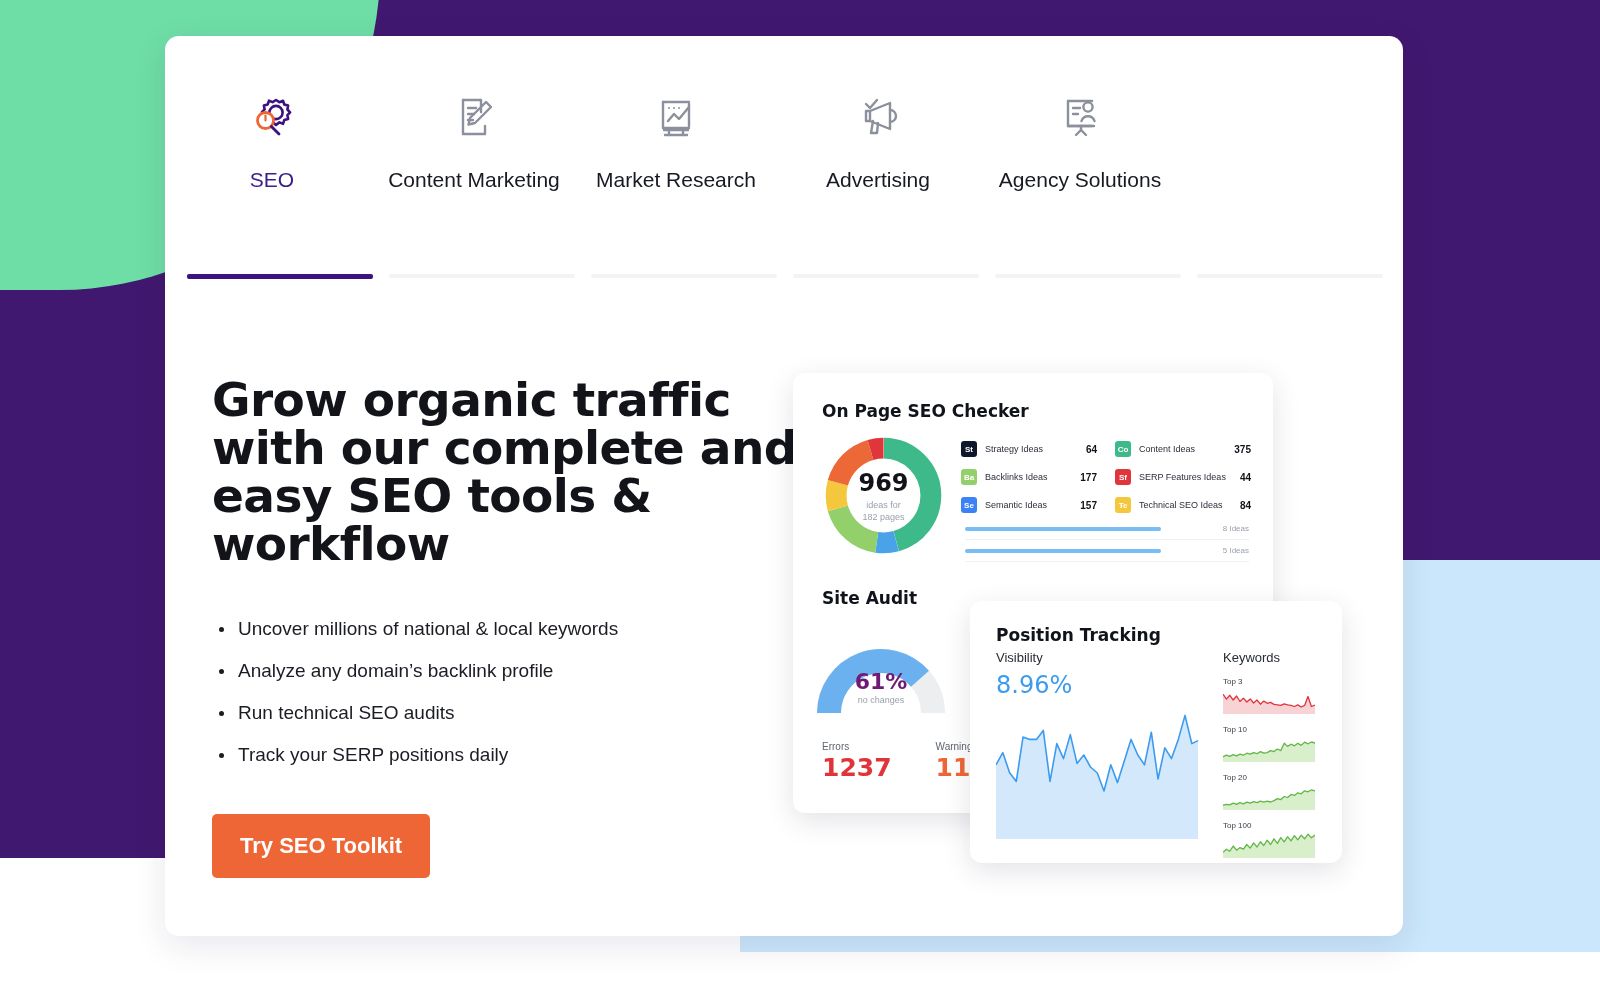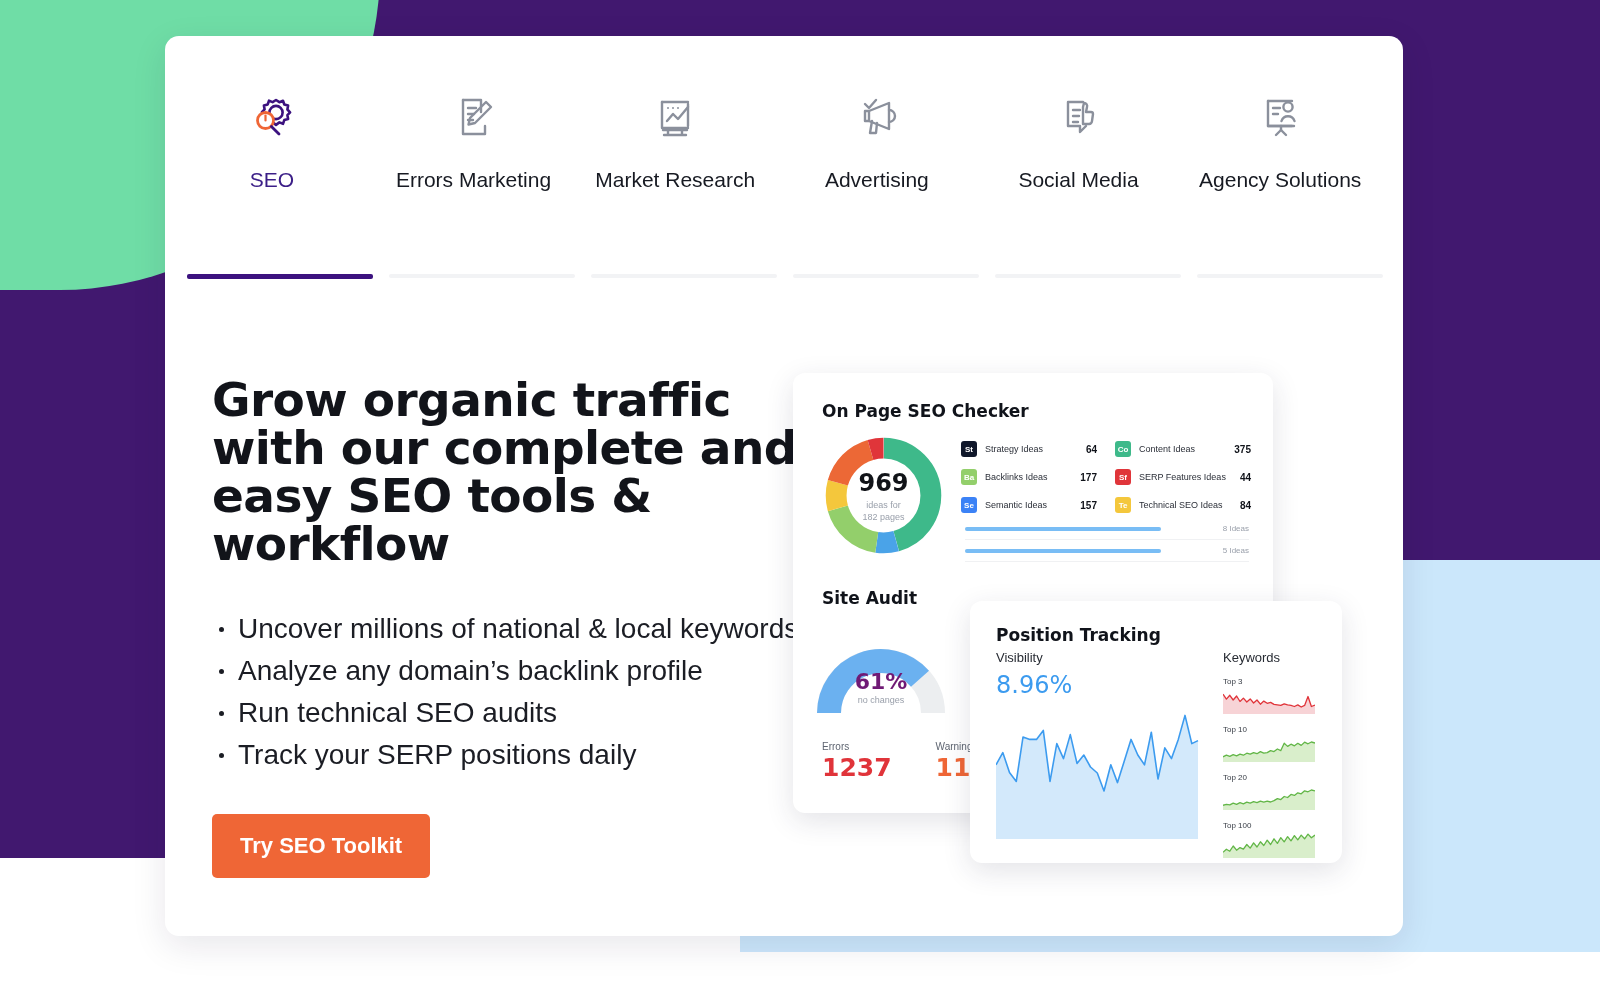--- a/index.html
+++ b/index.html
@@ -65,21 +65,21 @@
   
   #left { position: absolute; left: 47px; top: 340px; width: 590px; }
   h1.headline {
     font-family: "DejaVu Sans", sans-serif;
     font-size: 47px; line-height: 48px; font-weight: bold;
     color: #12141a; letter-spacing: -0.6px;
   }
   ul.bullets { margin-top: 40px; list-style: none; }
   ul.bullets li {
     position: relative; padding-left: 26px;
-    font-size: 28px; line-height: 42px; color: #1b1d24;
+    font-size: 19px; line-height: 42px; color: #1b1d24;
   }
   ul.bullets li::before {
     content: ""; position: absolute; left: 7px; top: 19px;
     width: 5px; height: 5px; border-radius: 50%; background: #1b1d24;
   }
   .cta {
     display: inline-block; margin-top: 38px;
     background: #ef6636; color: #ffffff;
     font-size: 22px; font-weight: bold;
     padding: 19px 28px; border: none; border-radius: 5px;
@@ -194,21 +194,21 @@
 
     <div class="tab">
       <span class="tab-icon">
         <svg width="58" height="58" viewBox="0 0 58 58" fill="none" stroke="#8b909c" stroke-width="2.4" stroke-linecap="round" stroke-linejoin="round">
           <path d="M18 12 h18 v12"></path>
           <path d="M18 12 v34 h22 v-8"></path>
           <path d="M23 20 h8 M23 26 h6 M23 32 h5"></path>
           <path d="M41 14 l5 5 -16 16 -6.5 1.5 1.5-6.5z"></path>
         </svg>
       </span>
-      <span class="tab-label">Errors Marketing</span>
+      <span class="tab-label">Content Marketing</span>
     </div>
 
     <div class="tab">
       <span class="tab-icon">
         <svg width="58" height="58" viewBox="0 0 58 58" fill="none" stroke="#8b909c" stroke-width="2.4" stroke-linecap="round" stroke-linejoin="round">
           <path d="M16 14 h26"></path>
           <path d="M16 14 v26 h26"></path>
           <circle cx="22" cy="20" r="1" fill="#8b909c" stroke="none"></circle>
           <circle cx="27" cy="20" r="1" fill="#8b909c" stroke="none"></circle>
           <circle cx="32" cy="20" r="1" fill="#8b909c" stroke="none"></circle>
@@ -228,30 +228,20 @@
           <path d="M17 16 l4 4 7-8"></path>
           <path d="M41 15 v26 l-20-8 v-10z"></path>
           <path d="M21 23 h-4 v10 h4"></path>
           <path d="M41 22 a5 5 0 0 1 0 12"></path>
           <path d="M24 33 l-2 12 h6 l1-10"></path>
         </svg>
       </span>
       <span class="tab-label">Advertising</span>
     </div>
 
-    <div class="tab">
-      <span class="tab-icon">
-        <svg width="58" height="58" viewBox="0 0 58 58" fill="none" stroke="#8b909c" stroke-width="2.4" stroke-linecap="round" stroke-linejoin="round">
-          <path d="M33 14 H18 v24 h12 l0 6 6-6"></path>
-          <path d="M23 22 h7 M23 28 h6 M23 34 h5"></path>
-          <path d="M33 24 v12 h6 a3 3 0 0 0 3-3 l1-7 a2 2 0 0 0-2-2 h-5 l1-5 a3 3 0 0 0-3-4 l-1 4 z"></path>
-        </svg>
-      </span>
-      <span class="tab-label">Social Media</span>
-    </div>
 
     <div class="tab">
       <span class="tab-icon">
         <svg width="58" height="58" viewBox="0 0 58 58" fill="none" stroke="#8b909c" stroke-width="2.4" stroke-linecap="round" stroke-linejoin="round">
           <path d="M17 13 h24"></path>
           <path d="M17 13 v25 h24"></path>
           <path d="M22 20 h7 M22 26 h5"></path>
           <circle cx="37" cy="19" r="4.6"></circle>
           <path d="M30.5 33 a6.8 6.8 0 0 1 13 0"></path>
           <path d="M17 38 h26"></path>

